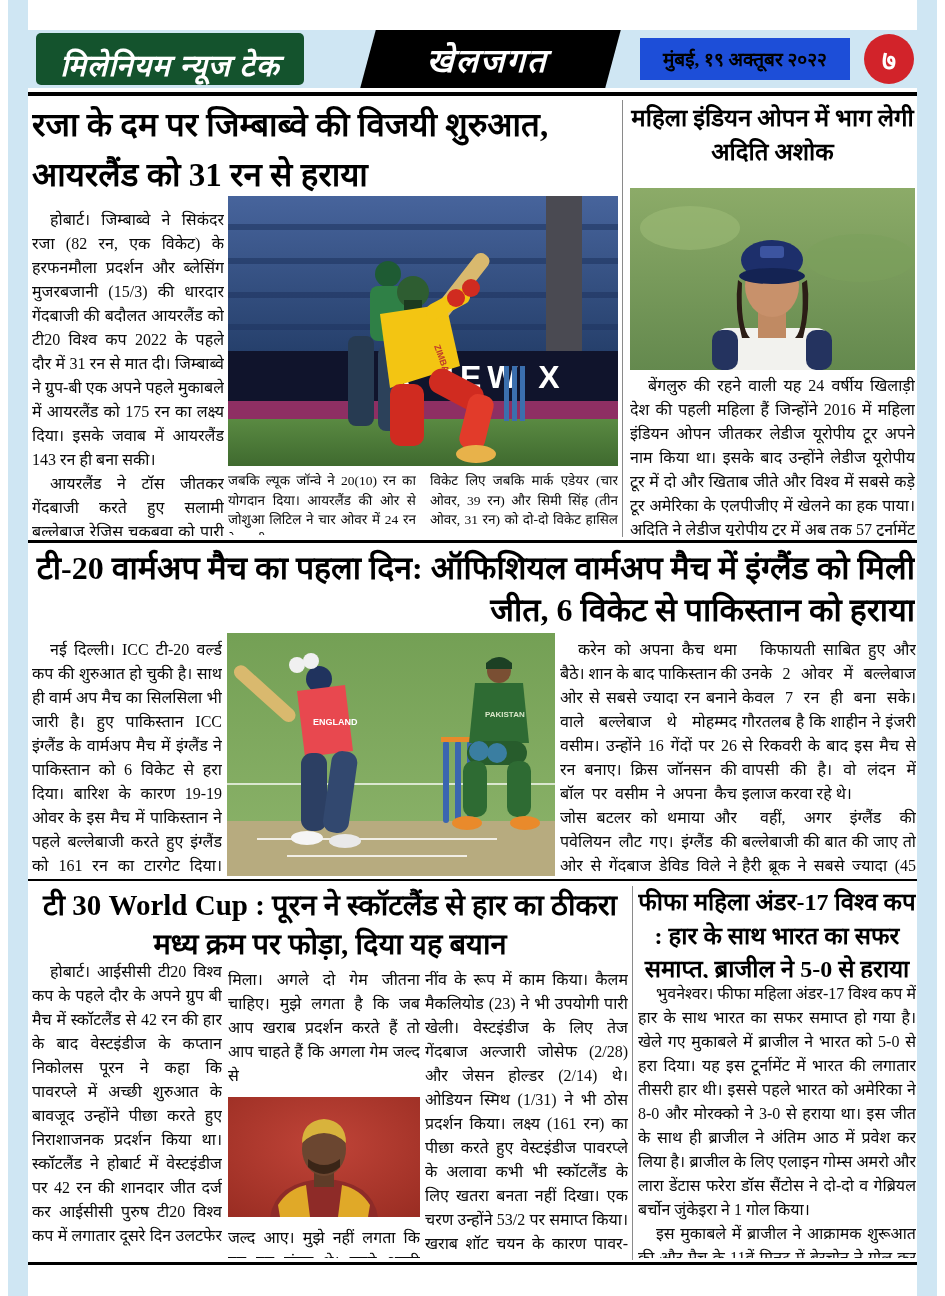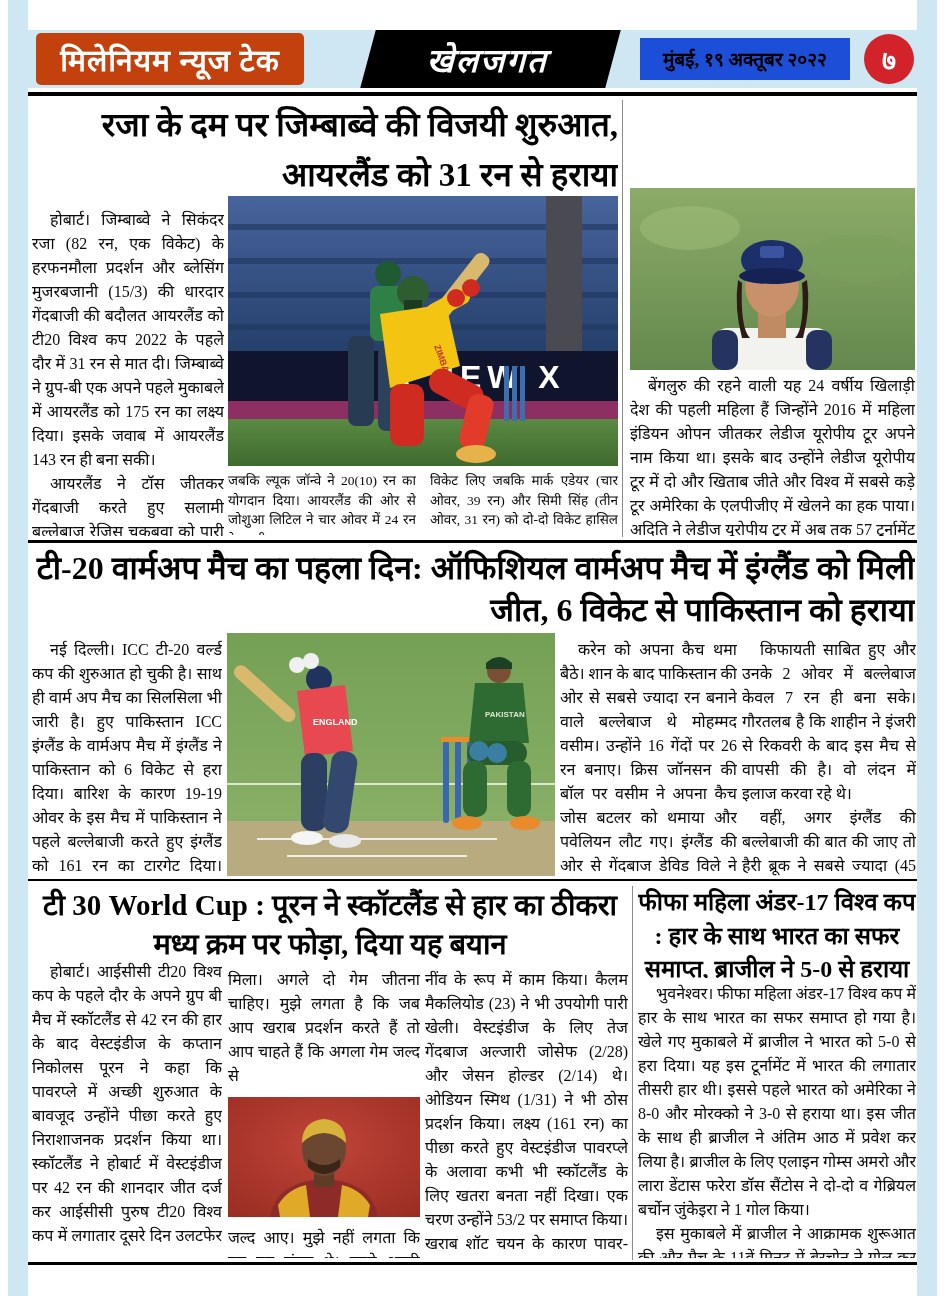--- a/index.html
+++ b/index.html
@@ -9,41 +9,41 @@
     background:#ffffff; overflow:hidden;
     font-family:"Liberation Serif","DejaVu Serif",serif; color:#0a0a0a;
   }
   .abs { position:absolute; }
   .edge { background:#cfe6f3; }
   .band { background:#cfe6f3; }
   .hrule { background:#000; }
   .vrule { background:#8a8a8a; }
 
   .paper-box {
-    background:#c2410c; border-radius:5px; color:#fff;
-    display:flex; align-items:center; justify-content:center;
-    font-weight:bold; font-size:30px; letter-spacing:1px;
+    background:#14532d; border-radius:5px; color:#fff;
+    display:flex; align-items:flex-end; justify-content:center;
+    font-weight:bold; font-size:30px; letter-spacing:1px;font-style:italic;
   }
   .ribbon {
     background:#000; transform:skewX(-15deg);
     display:flex; align-items:center; justify-content:center;
   }
   .ribbon span { color:#fff; font-weight:bold; font-size:33px; letter-spacing:2px; }
   .date-box {
     background:#1d4ed8; color:#000; font-weight:bold; font-size:19px;
     display:flex; align-items:center; justify-content:center;
   }
   .page-circle {
     background:#d2232a; border-radius:50%; color:#fff;
     display:flex; align-items:center; justify-content:center;
     font-size:27px; font-weight:bold;
   }
 
   .hl { font-weight:800; color:#000; }
-  .hl-xl { font-size:33px; line-height:1.52;text-align:right; }
+  .hl-xl { font-size:33px; line-height:1.52; }
   .hl-lg { font-size:32px; line-height:1.3; text-align:right; }
   .hl-md { font-size:29px; line-height:1.35; text-align:center; }
   .hl-sm { font-size:24px; line-height:1.4; text-align:center; }
 
   .copy { font-size:16px; line-height:1.5; text-align:justify; overflow:hidden; }
   .copy p { text-indent:18px; margin:0; }
   .subhead { font-weight:bold; text-indent:0 !important; }
   .caption { font-size:13.5px; line-height:1.45; text-align:justify; overflow:hidden; }
 
   figure { display:block; overflow:hidden; background:#ccc; }
@@ -132,20 +132,21 @@
     </svg>
   </figure>
 
   <div class="abs" style="left:228px;top:471px;width:390px;height:64px;display:flex;gap:14px;">
     <div class="caption" style="flex:1;">जबकि ल्यूक जॉन्वे ने 20(10) रन का योगदान दिया। आयरलैंड की ओर से जोशुआ लिटिल ने चार ओवर में 24 रन देकर तीन</div>
     <div class="caption" style="flex:1;">विकेट लिए जबकि मार्क एडेयर (चार ओवर, 39 रन) और सिमी सिंह (तीन ओवर, 31 रन) को दो-दो विकेट हासिल हुए।</div>
   </div>
 
   <div class="abs vrule" style="left:622px;top:100px;width:1px;height:437px;"></div>
 
+  <div class="abs hl hl-sm" style="left:630px;top:102px;width:285px;height:82px;overflow:hidden;">महिला इंडियन ओपन में भाग लेगी अदिति अशोक</div>
 
   <figure class="abs" style="left:630px;top:188px;width:285px;height:182px;">
     <svg viewBox="0 0 285 182" preserveAspectRatio="none">
       <defs>
         <linearGradient id="golfbg" x1="0" y1="0" x2="0" y2="1">
           <stop offset="0" stop-color="#8cab68"></stop>
             <stop offset="1" stop-color="#64894e"></stop>
         </linearGradient>
       </defs>
       <rect width="285" height="182" fill="url(#golfbg)"></rect>

